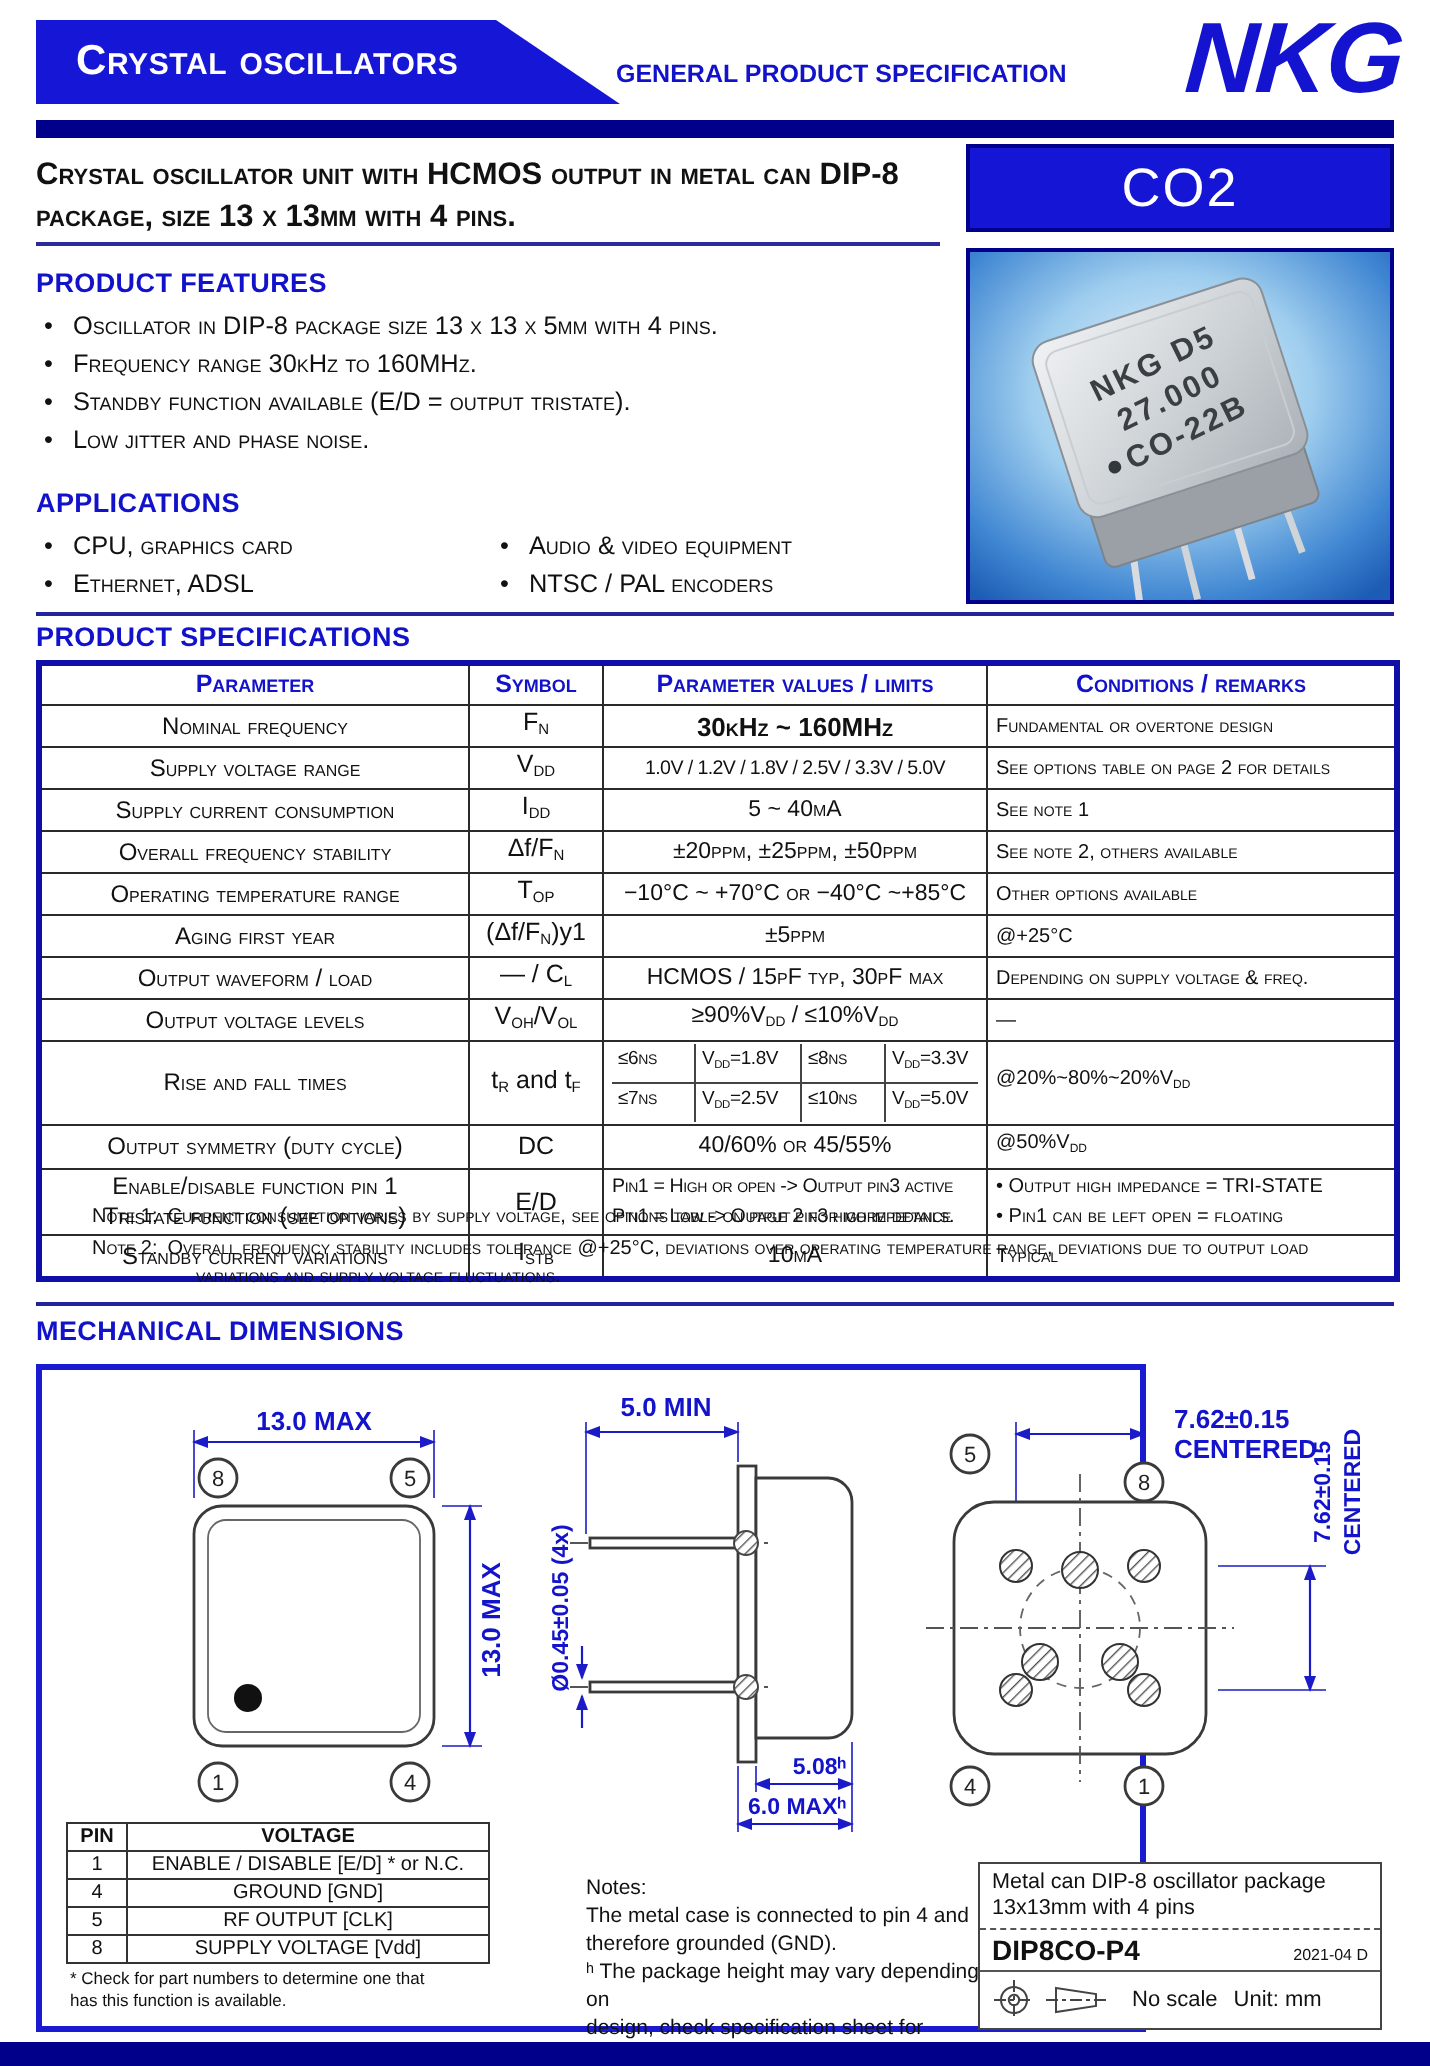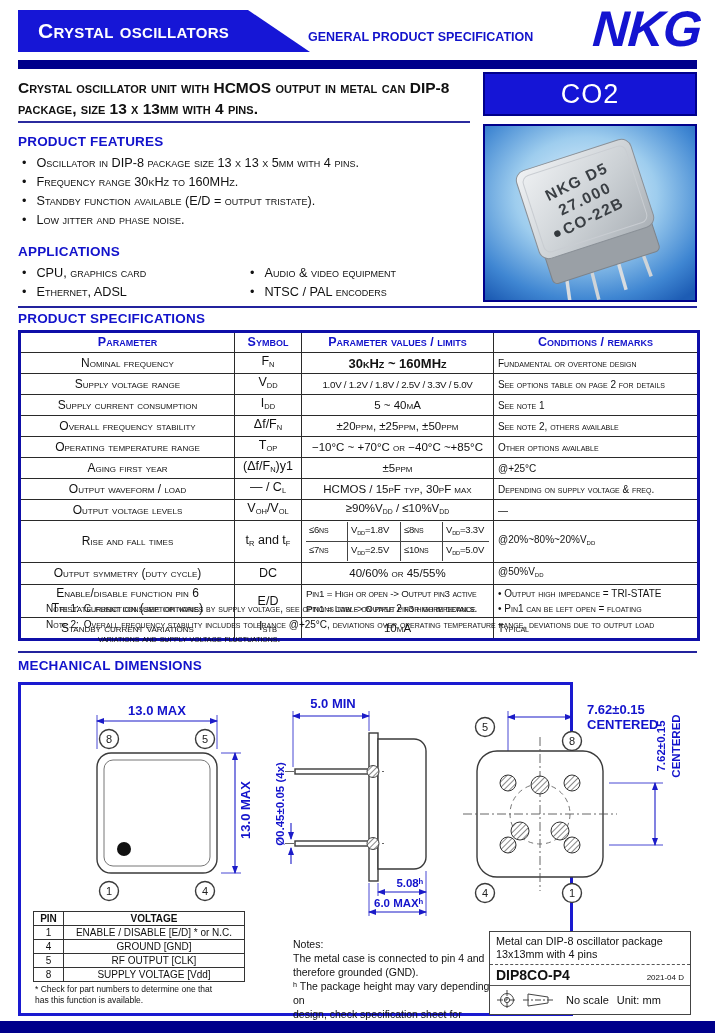--- a/index.html
+++ b/index.html
@@ -292,21 +292,21 @@
           <td class="c-sym"><span>DC</span></td>
           <td class="c-val sc">
             <div><span>40/60%  or  45/55%</span></div>
           </td>
           <td class="c-con sc">
             <div><span>@50%V</span><span class="sb">DD</span></div>
           </td>
         </tr>
         <tr>
           <td class="c-par sc">
-            <div>Enable/disable function pin 6</div>
+            <div>Enable/disable function pin 1</div>
             <div>Tristate function (see options)</div>
           </td>
           <td class="c-sym"><span>E/D</span></td>
           <td class="c-val sc left">
             <div><span>Pin1 = High or open -&gt; Output pin3 active</span></div>
             <div><span>Pin1 = Low -&gt; Output pin3 high impedance</span></div>
           </td>
           <td class="c-con sc">
             <div><span>• Output high impedance = TRI-STATE</span></div>
             <div><span>• Pin1 can be left open = floating</span></div>

